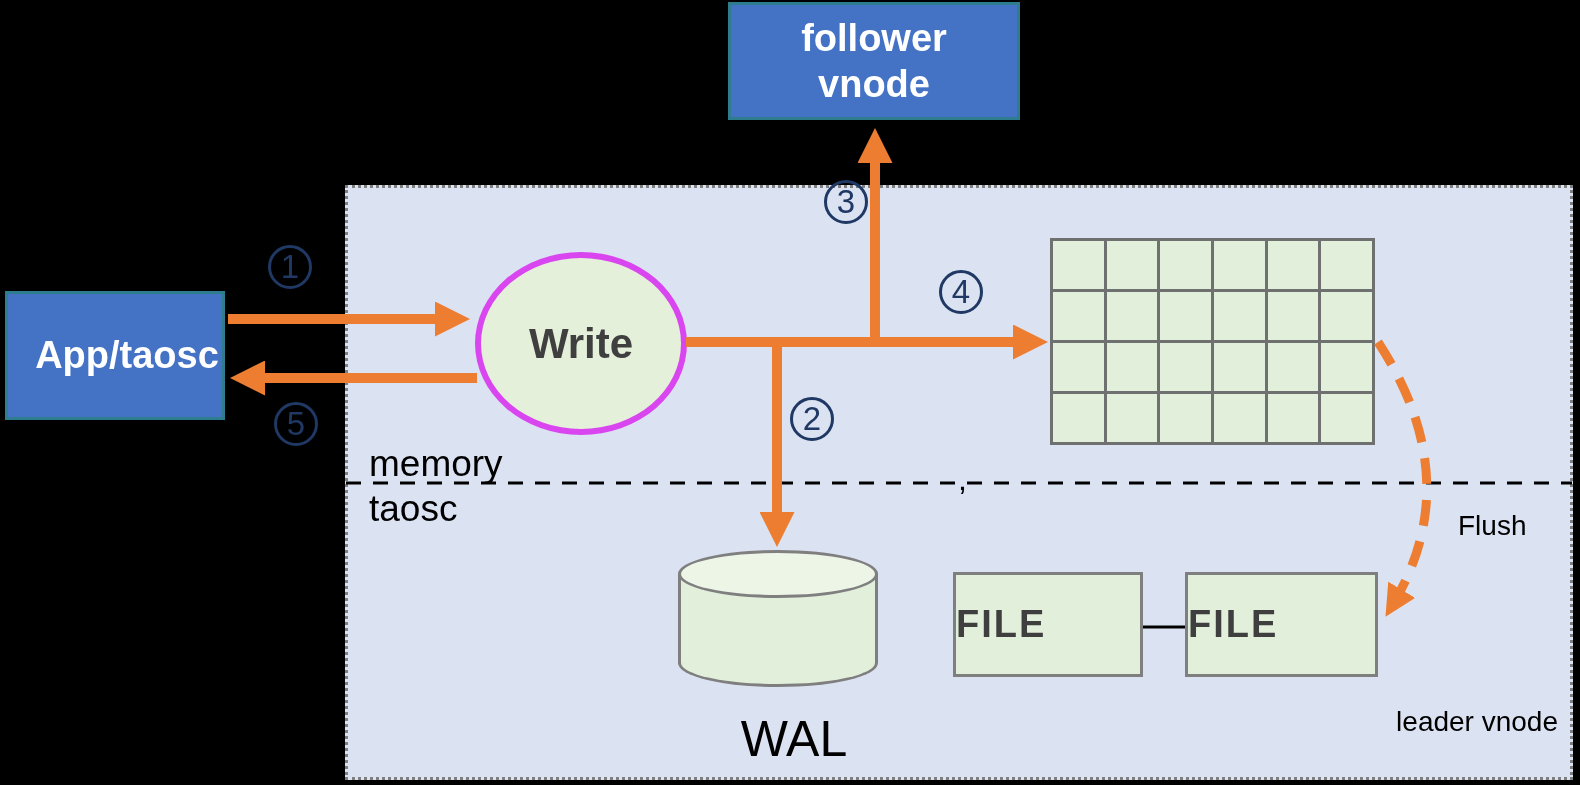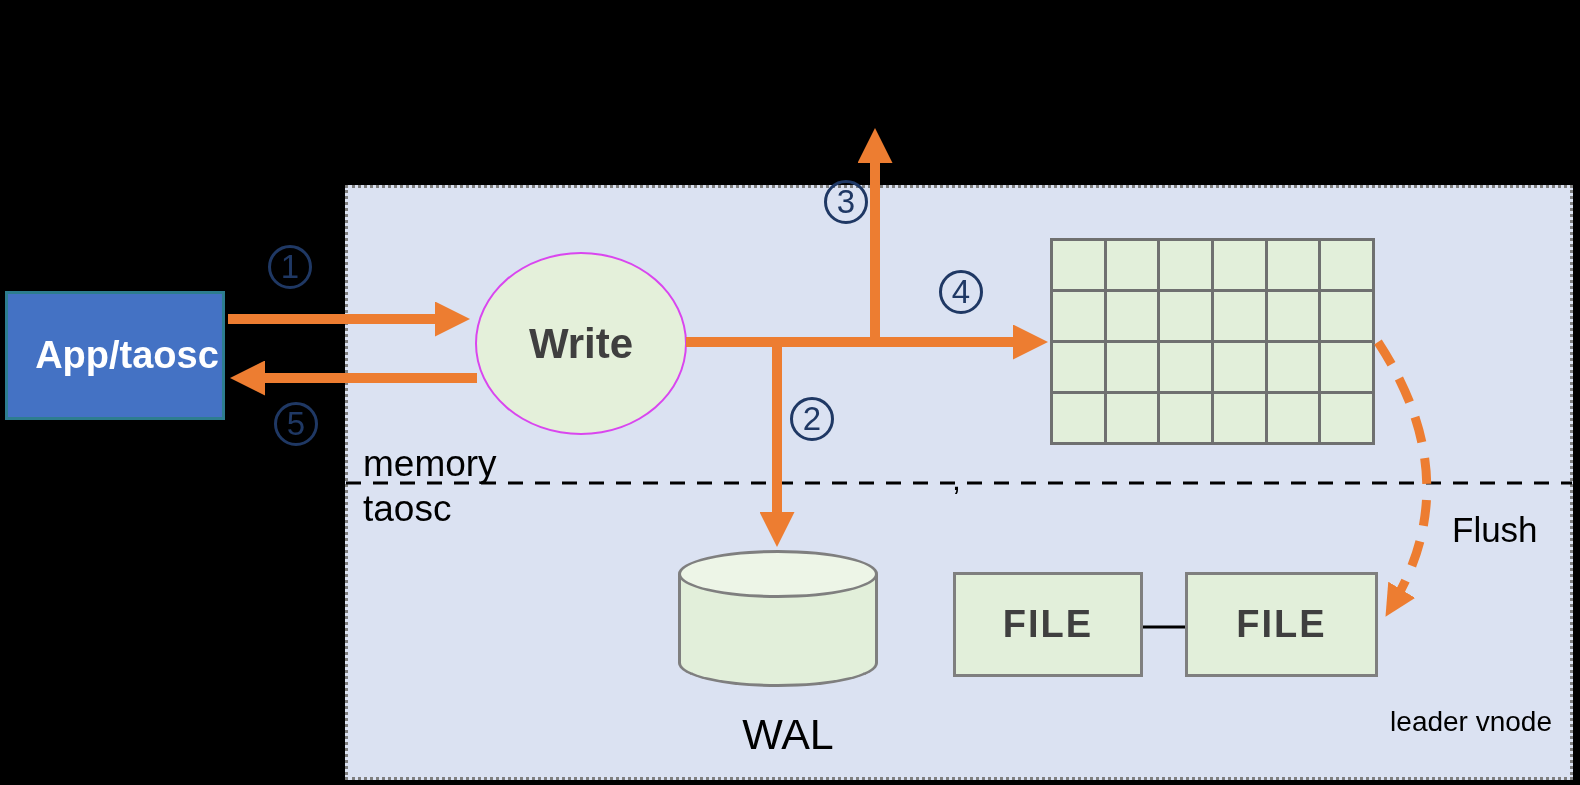--- a/index.html
+++ b/index.html
@@ -16,53 +16,53 @@
   .box-blue{
     position:absolute;background:#4472c4;border:3px solid #2d7d8f;
     color:#fff;font-weight:bold;display:flex;align-items:center;justify-content:center;
     text-align:center;box-sizing:border-box;
   }
   .follower{left:728px;top:2px;width:292px;height:118px;font-size:38px;line-height:1.22;}
   .app{left:5px;top:291px;width:220px;height:129px;font-size:38px;padding-left:24px;}
   
   .write-ellipse{
     position:absolute;left:475px;top:252px;width:212px;height:183px;
-    background:#e4f0da;border:2px solid #d946ef;border-radius:50%;
+    background:#e4f0da;border:6px solid #d946ef;border-radius:50%;
     display:flex;align-items:center;justify-content:center;
     font-size:42px;font-weight:bold;color:#3f3f3f;box-sizing:border-box;
   }
   .memtable{
     position:absolute;left:1050px;top:238px;width:325px;height:207px;
     display:grid;gap:3px;background:#6f7070;border:3px solid #6f7070;box-sizing:border-box;
   }
   .memtable .cell{background:#e2efda;}
   .file-box{
     position:absolute;top:572px;height:105px;background:#e2efda;border:3px solid #7f7f7f;
-    display:flex;align-items:center;justify-content:center;
+    display:flex;align-items:center;
     font-size:38px;font-weight:bold;color:#3f3f3f;letter-spacing:2px;box-sizing:border-box;
   }
   .file-left{left:953px;width:190px;}
   .file-right{left:1185px;width:193px;}
   
   .cylinder{position:absolute;left:678px;top:550px;width:200px;height:137px;}
   .cyl-body{
     position:absolute;left:0;top:24px;width:200px;height:113px;box-sizing:border-box;
     background:#e2efda;border:3px solid #7f7f7f;border-top:none;
     border-radius:0 0 50% 50% / 0 0 24px 24px;
   }
   .cyl-top{
     position:absolute;left:0;top:0;width:200px;height:48px;box-sizing:border-box;
     background:#edf5e7;border:3px solid #7f7f7f;border-radius:50%;
   }
   
-  .lbl{position:absolute;color:#000;white-space:nowrap;}
+  .lbl{position:absolute;color:#000;white-space:nowrap;margin-left:6px;}
   .lbl-memory{left:363px;top:443px;font-size:37px;}
   .lbl-disk{left:363px;top:488px;font-size:37px;}
-  .lbl-wal{left:788px;top:710px;font-size:43px;transform:translateX(-50%);}
-  .lbl-flush{left:1452px;top:510px;font-size:35px;}
+  .lbl-wal{left:788px;top:710px;font-size:50px;transform:translateX(-50%);}
+  .lbl-flush{left:1452px;top:510px;font-size:28px;}
   .lbl-leader{left:1552px;top:706px;font-size:28px;transform:translateX(-100%);}
   .lbl-comma{left:952px;top:461px;font-size:32px;}
   
   .step{
     position:absolute;width:44px;height:44px;border:3px solid #1f3864;border-radius:50%;
     color:#1f3864;font-size:33px;display:flex;align-items:center;justify-content:center;
     box-sizing:border-box;z-index:7;background:transparent;
   }
   .step1{left:268px;top:245px;}
   .step2{left:790px;top:397px;}
@@ -71,20 +71,26 @@
   .step5{left:274px;top:402px;}
   svg.overlay{position:absolute;left:0;top:0;z-index:5;pointer-events:none;}
 </style>
 </head>
 <body>
 
 <div class="canvas">
 
   <div class="region"></div>
 
+  <div class="box-blue follower">
+    <div>
+      <div>follower</div>
+      <div>vnode</div>
+    </div>
+  </div>
 
   <div class="box-blue app">
     <span>App/taosc</span>
   </div>
 
   <div class="write-ellipse">
     <span>Write</span>
   </div>
 
   <div class="memtable" id="memtable" style="grid-template-columns: repeat(6, 1fr); grid-template-rows: repeat(4, 1fr);">

